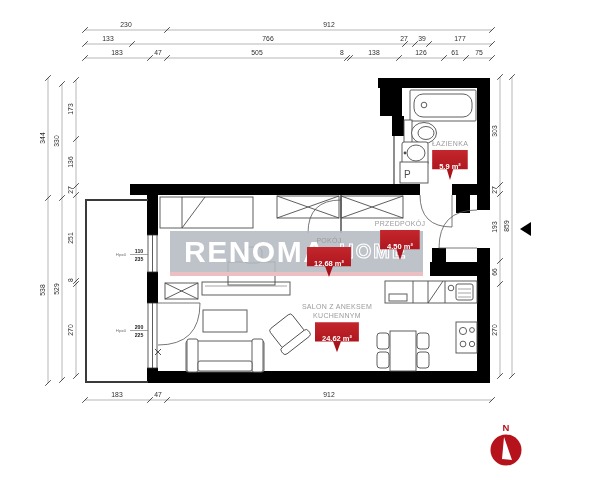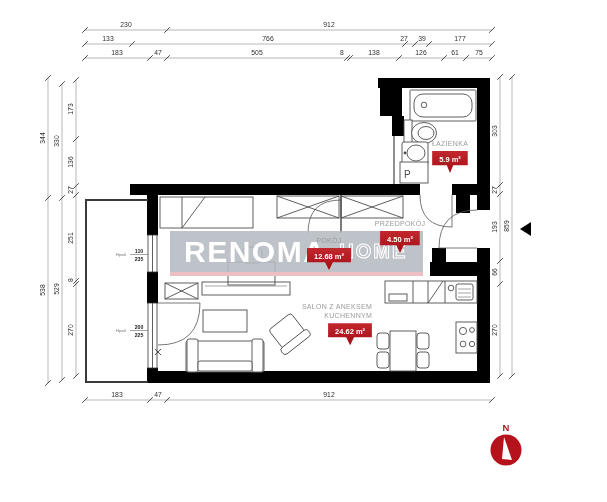--- a/index.html
+++ b/index.html
@@ -36,21 +36,21 @@
   }
   .wm-line { position:absolute; left:170px; top:272px; width:253px; height:3.5px;
              background:#ecbfc2; z-index:20; }
 
   .rlabel { position:absolute; transform:translateX(-50%); text-align:center; z-index:30; }
   .rtitle { font-size:7px; color:#9b9b9b; letter-spacing:0.3px; white-space:nowrap; line-height:1.3; }
   .rbadge {
     display:inline-block; margin-top:2px;
     background:linear-gradient(180deg,#c4272e,#a30d14);
     color:#fff; font-weight:bold; font-size:7.5px; white-space:nowrap;
-    padding:4px 7px 9px 7px;
+    padding:12px 7px 9px 7px;
     clip-path:polygon(0 0,100% 0,100% 64%,59% 64%,50% 100%,41% 64%,0 64%);
   }
 </style>
 </head>
 <body>
 
 <div class="stage">
 
 <svg class="plan" width="607" height="502" viewBox="0 0 607 502" xmlns="http://www.w3.org/2000/svg">
 
@@ -334,19 +334,19 @@
 <div class="rlabel" style="left:400px; top:219px;">
   <div class="rtitle">PRZEDPOKÓJ</div>
   <div class="rbadge">4.50 m²</div>
 </div>
 
 <div class="rlabel" style="left:450px; top:139px;">
   <div class="rtitle">ŁAZIENKA</div>
   <div class="rbadge">5.9 m²</div>
 </div>
 
-<div class="rlabel" style="left:337px; top:302px;text-align:right;">
+<div class="rlabel" style="left:337px; top:302px;">
   <div class="rtitle">SALON Z ANEKSEM</div>
   <div class="rtitle">KUCHENNYM</div>
   <div class="rbadge">24.62 m²</div>
 </div>
 
 </div>
 
 </body></html>

